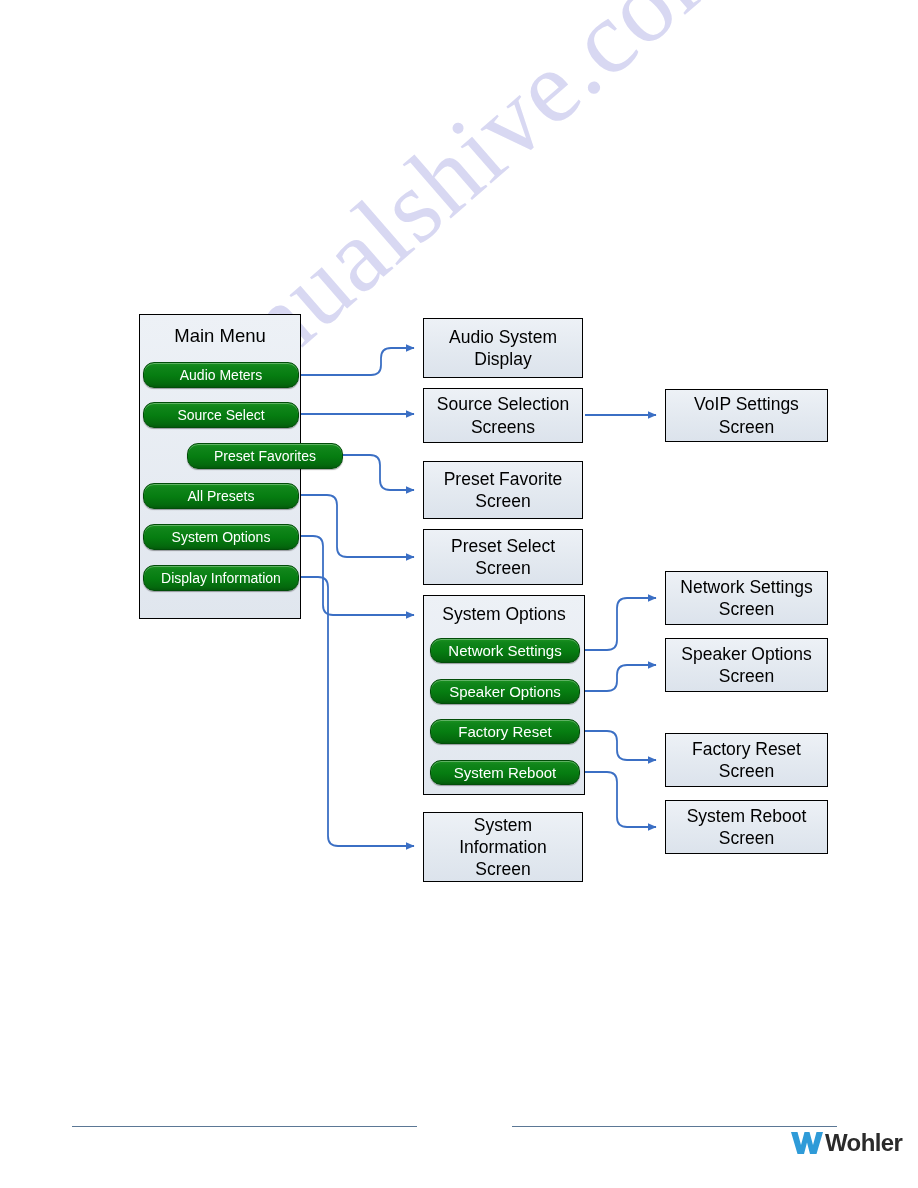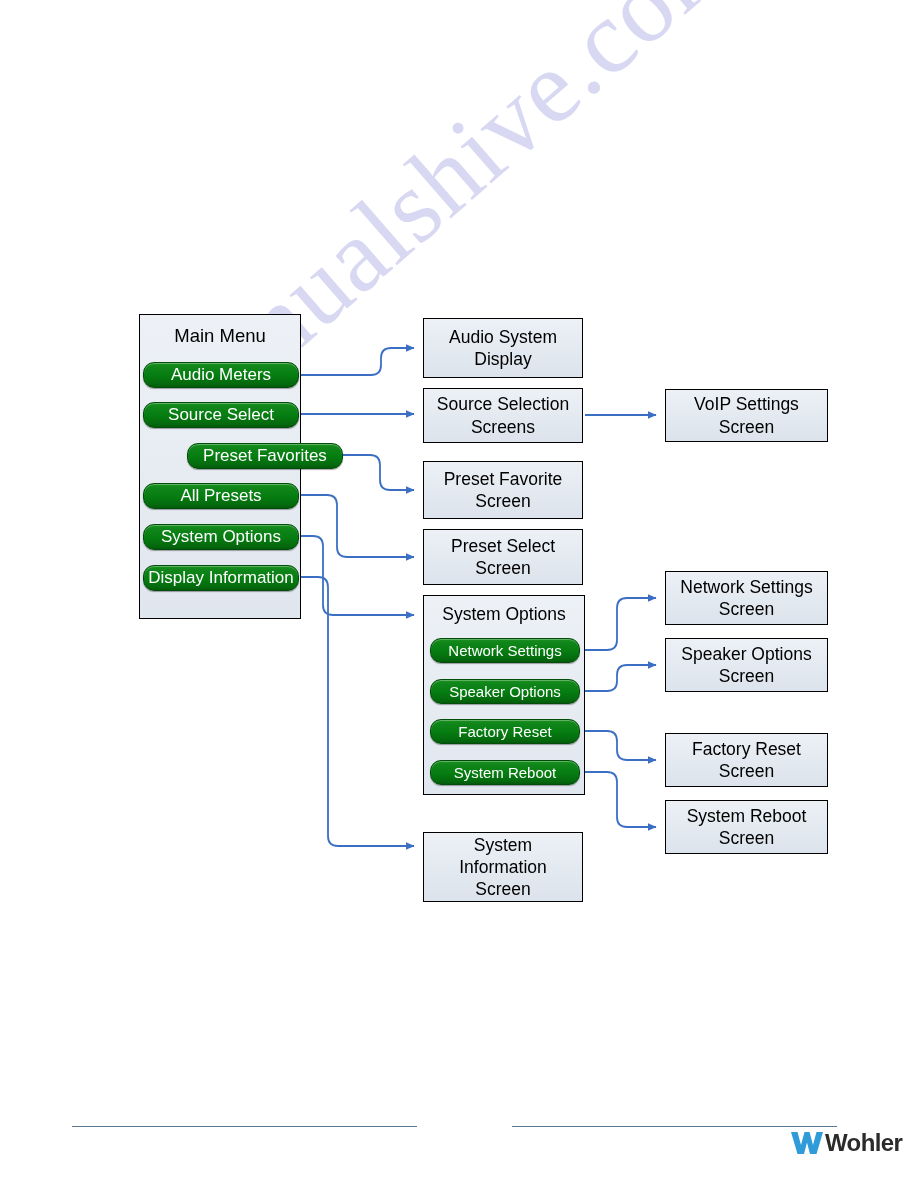--- a/index.html
+++ b/index.html
@@ -96,21 +96,21 @@
     border-radius: 11px;
     background: linear-gradient(180deg, #1b9221 0%, #10851a 16%, #067d11 52%, #04690d 88%, #035a0b 100%);
     border: 1px solid #024d09;
     box-shadow: inset 0 1px 0 rgba(255,255,255,0.30),
                 0 1px 1px rgba(0,0,0,0.35);
     color: #ffffff;
     display: flex;
     align-items: center;
     justify-content: center;
     text-align: center;
-    font-size: 17px;
+    font-size: 14px;
     white-space: nowrap;
   }
   .gbtn.small { font-size: 15px; }
 
   
   .footer-rule {
     position: absolute;
     height: 0;
     border-top: 1.3px solid #5b7795;
     z-index: 2;
@@ -240,21 +240,21 @@
       <span>Speaker Options</span>
     </div>
     <div class="gbtn small" style="left:6px; top:123px; width:150px; height:25px;">
       <span>Factory Reset</span>
     </div>
     <div class="gbtn small" style="left:6px; top:164px; width:150px; height:25px;">
       <span>System Reboot</span>
     </div>
   </div>
 
-  <div class="dbox" style="left:423px; top:812px; width:160px; height:70px;margin-top:20px;">
+  <div class="dbox" style="left:423px; top:812px; width:160px; height:70px;">
     <div>
       <span class="lbl">System</span>
       <span class="lbl">Information</span>
       <span class="lbl">Screen</span>
     </div>
   </div>
 
   <div class="dbox" style="left:665px; top:389px; width:163px; height:53px;">
     <div>
       <span class="lbl">VoIP Settings</span>

